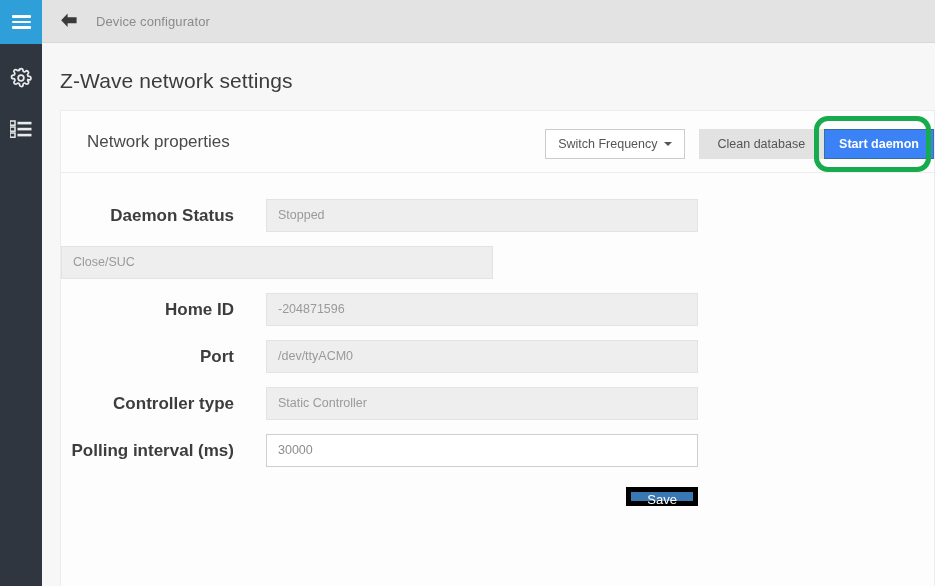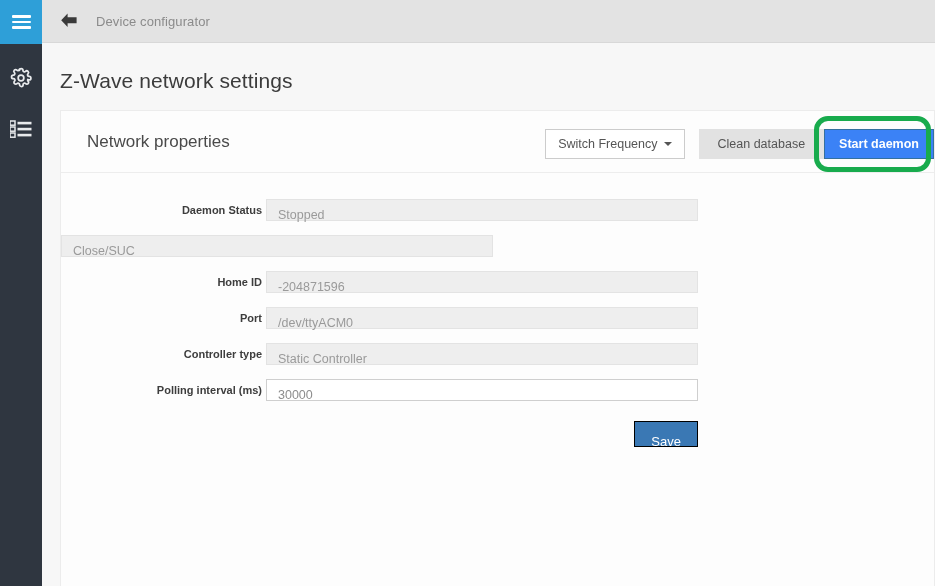--- a/index.html
+++ b/index.html
@@ -181,28 +181,28 @@
   
   #form { padding: 26px 0 0 0; }
   .form-row {
     display: flex;
     align-items: center;
     margin-bottom: 14px;
   }
   .form-label {
     width: 205px;
     text-align: right;
-    padding-right: 4px;
-    font-size: 11px;
+    padding-right: 32px;
+    font-size: 17px;
     font-weight: bold;
     color: #3d3d3d;
   }
   .form-field {
     width: 432px;
-    height: 22px;
+    height: 33px;
     line-height: 31px;
     background: #eeeeee;
     border: 1px solid #e3e3e3;
     font-size: 12.5px;
     color: #9a9a9a;
     padding: 0 11px;
     font-family: "Liberation Sans", sans-serif;
   }
   .form-field.editable {
     background: #ffffff;
@@ -214,25 +214,25 @@
     margin-top: 20px;
   }
   #save-spacer { width: 205px; }
   #save-holder {
     width: 432px;
     display: flex;
     justify-content: flex-end;
   }
   #save-button {
     background: #3a78b4;
-    border: 1px solid #000000;
+    border: 5px solid #000000;
     color: #ffffff;
     font-size: 13px;
     height: 19px;
-    padding: 12px 16px;
+    padding: 0 16px;
     cursor: pointer;
     font-family: "Liberation Sans", sans-serif;
   }
 </style>
 </head>
 <body>
 
 <div id="app">
 
   <div id="sidebar">

